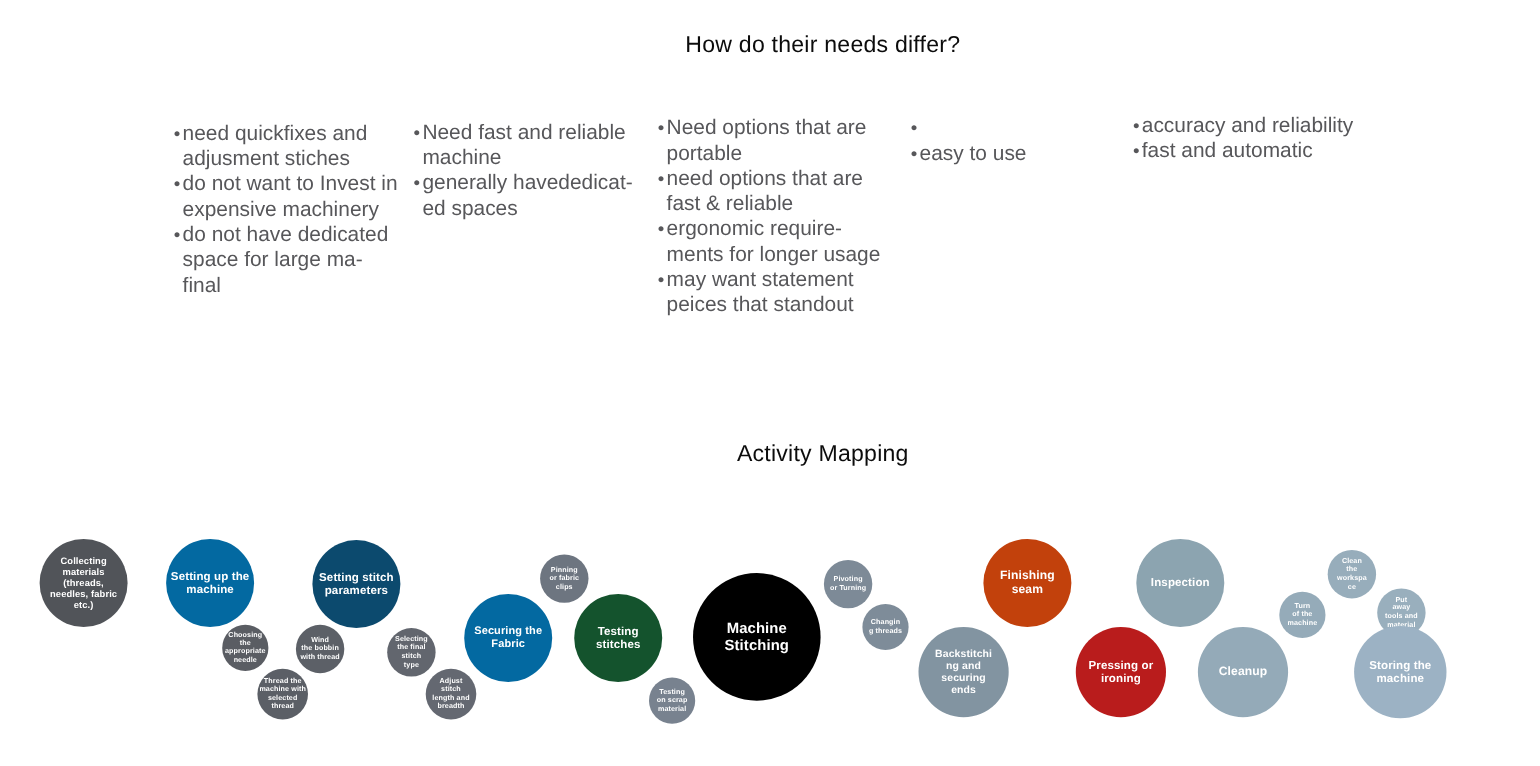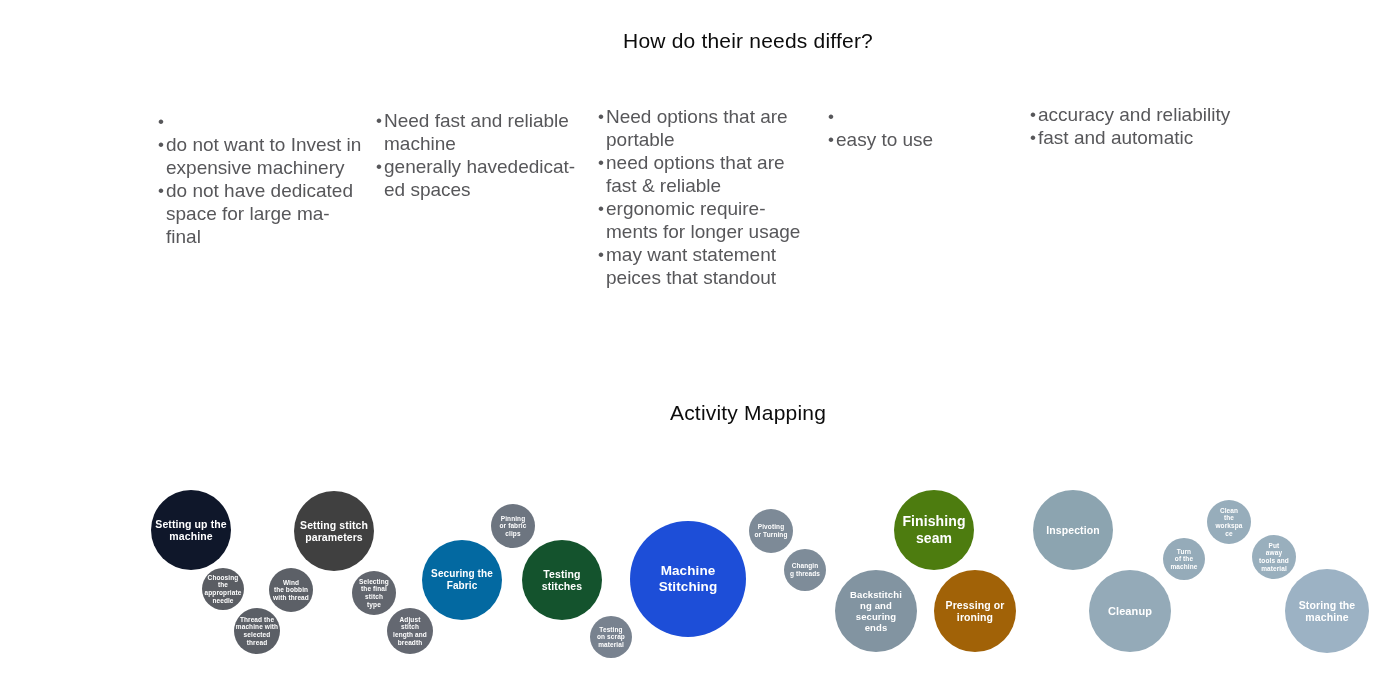--- a/index.html
+++ b/index.html
@@ -39,20 +39,22 @@
 </style>
 </head>
 <body>
 
 <div class="heading" id="needs-heading">How do their needs differ?</div>
 
 <div id="needs-columns">
     <div class="needs-col col-1">
       <div class="need-item">
         <span class="dot">•</span>
+        <span class="txt">need quickfixes and
+adjusment stiches</span>
       </div>
       <div class="need-item">
         <span class="dot">•</span>
         <span class="txt">do not want to Invest in
 expensive machinery</span>
       </div>
       <div class="need-item">
         <span class="dot">•</span>
         <span class="txt">do not have dedicated
 space for large ma-
@@ -110,27 +112,32 @@
       <div class="need-item">
         <span class="dot">•</span>
         <span class="txt">fast and automatic</span>
       </div>
     </div>
   </div>
 
 <div class="heading" id="activity-heading">Activity Mapping</div>
 
 <div id="activity-map">
-    <div class="bubble" style="left: 151px; top: 490px; width: 80px; height: 80px; background: #0f172a; font-size: 10.5px;">Setting up the
+    <div class="bubble" style="left: 36px; top: 490px; width: 80px; height: 80px; background: rgb(81, 84, 89); font-size: 8.5px;">Collecting
+materials
+(threads,
+needles, fabric
+etc.)</div>
+    <div class="bubble" style="left: 151px; top: 490px; width: 80px; height: 80px; background: #0369a1; font-size: 10.5px;">Setting up the
 machine</div>
     <div class="bubble" style="left: 202px; top: 568px; width: 42px; height: 42px; background: rgb(90, 93, 99); font-size: 6.5px;">Choosing
 the
 appropriate
 needle</div>
-    <div class="bubble" style="left: 294px; top: 491px; width: 80px; height: 80px; background: #404040; font-size: 10.5px;">Setting stitch
+    <div class="bubble" style="left: 284px; top: 491px; width: 80px; height: 80px; background: #0c4a6e; font-size: 10.5px;">Setting stitch
 parameters</div>
     <div class="bubble" style="left: 269px; top: 568px; width: 44px; height: 44px; background: rgb(92, 96, 103); font-size: 6.5px;">Wind
 the bobbin
 with thread</div>
     <div class="bubble" style="left: 234px; top: 608px; width: 46px; height: 46px; background: rgb(91, 95, 102); font-size: 6.5px;">Thread the
 machine with
 selected
 thread</div>
     <div class="bubble" style="left: 352px; top: 571px; width: 44px; height: 44px; background: rgb(98, 102, 110); font-size: 6.5px;">Selecting
 the final
@@ -143,41 +150,41 @@
     <div class="bubble" style="left: 491px; top: 504px; width: 44px; height: 44px; background: rgb(109, 117, 128); font-size: 6.5px;">Pinning
 or fabric
 clips</div>
     <div class="bubble" style="left: 422px; top: 540px; width: 80px; height: 80px; background: #0369a1; font-size: 10px;">Securing the
 Fabric</div>
     <div class="bubble" style="left: 522px; top: 540px; width: 80px; height: 80px; background: #14532d; font-size: 10.5px;">Testing
 stitches</div>
     <div class="bubble" style="left: 590px; top: 616px; width: 42px; height: 42px; background: rgb(120, 130, 143); font-size: 6.5px;">Testing
 on scrap
 material</div>
-    <div class="bubble" style="left: 630px; top: 521px; width: 116px; height: 116px; background: #1d4ed8; font-size: 13.5px;">Machine Stitching</div>
+    <div class="bubble" style="left: 630px; top: 521px; width: 116px; height: 116px; background: #000000; font-size: 13.5px;">Machine Stitching</div>
     <div class="bubble" style="left: 749px; top: 509px; width: 44px; height: 44px; background: rgb(125, 138, 151); font-size: 6.5px;">Pivoting
 or Turning</div>
     <div class="bubble" style="left: 784px; top: 549px; width: 42px; height: 42px; background: rgb(126, 140, 153); font-size: 6.5px;">Changin
 g threads</div>
-    <div class="bubble" style="left: 894px; top: 490px; width: 80px; height: 80px; background: #4d7c0f; font-size: 14px;">Finishing
+    <div class="bubble" style="left: 894px; top: 490px; width: 80px; height: 80px; background: #c2410c; font-size: 11px;">Finishing
 seam</div>
     <div class="bubble" style="left: 835px; top: 570px; width: 82px; height: 82px; background: rgb(130, 148, 161); font-size: 9.5px;">Backstitchi
 ng and
 securing
 ends</div>
-    <div class="bubble" style="left: 934px; top: 570px; width: 82px; height: 82px; background: #a16207; font-size: 10.5px;">Pressing or
+    <div class="bubble" style="left: 978px; top: 570px; width: 82px; height: 82px; background: #b91c1c; font-size: 10.5px;">Pressing or
 ironing</div>
     <div class="bubble" style="left: 1033px; top: 490px; width: 80px; height: 80px; background: rgb(140, 164, 176); font-size: 10.5px;">Inspection</div>
     <div class="bubble" style="left: 1089px; top: 570px; width: 82px; height: 82px; background: rgb(148, 170, 184); font-size: 11px;">Cleanup</div>
     <div class="bubble" style="left: 1163px; top: 538px; width: 42px; height: 42px; background: rgb(149, 171, 185); font-size: 6.5px;">Turn
 of the
 machine</div>
     <div class="bubble" style="left: 1207px; top: 500px; width: 44px; height: 44px; background: rgb(151, 173, 187); font-size: 6.5px;">Clean
 the
 workspa
 ce</div>
     <div class="bubble" style="left: 1252px; top: 535px; width: 44px; height: 44px; background: rgb(153, 175, 189); font-size: 6.5px;">Put
 away
 tools and
 material</div>
-    <div class="bubble" style="left: 1285px; top: 569px; width: 84px; height: 84px; background: rgb(156, 178, 196); font-size: 10.5px;">Storing the
+    <div class="bubble" style="left: 1231px; top: 569px; width: 84px; height: 84px; background: rgb(156, 178, 196); font-size: 10.5px;">Storing the
 machine</div>
   </div>
 
 </body></html>

